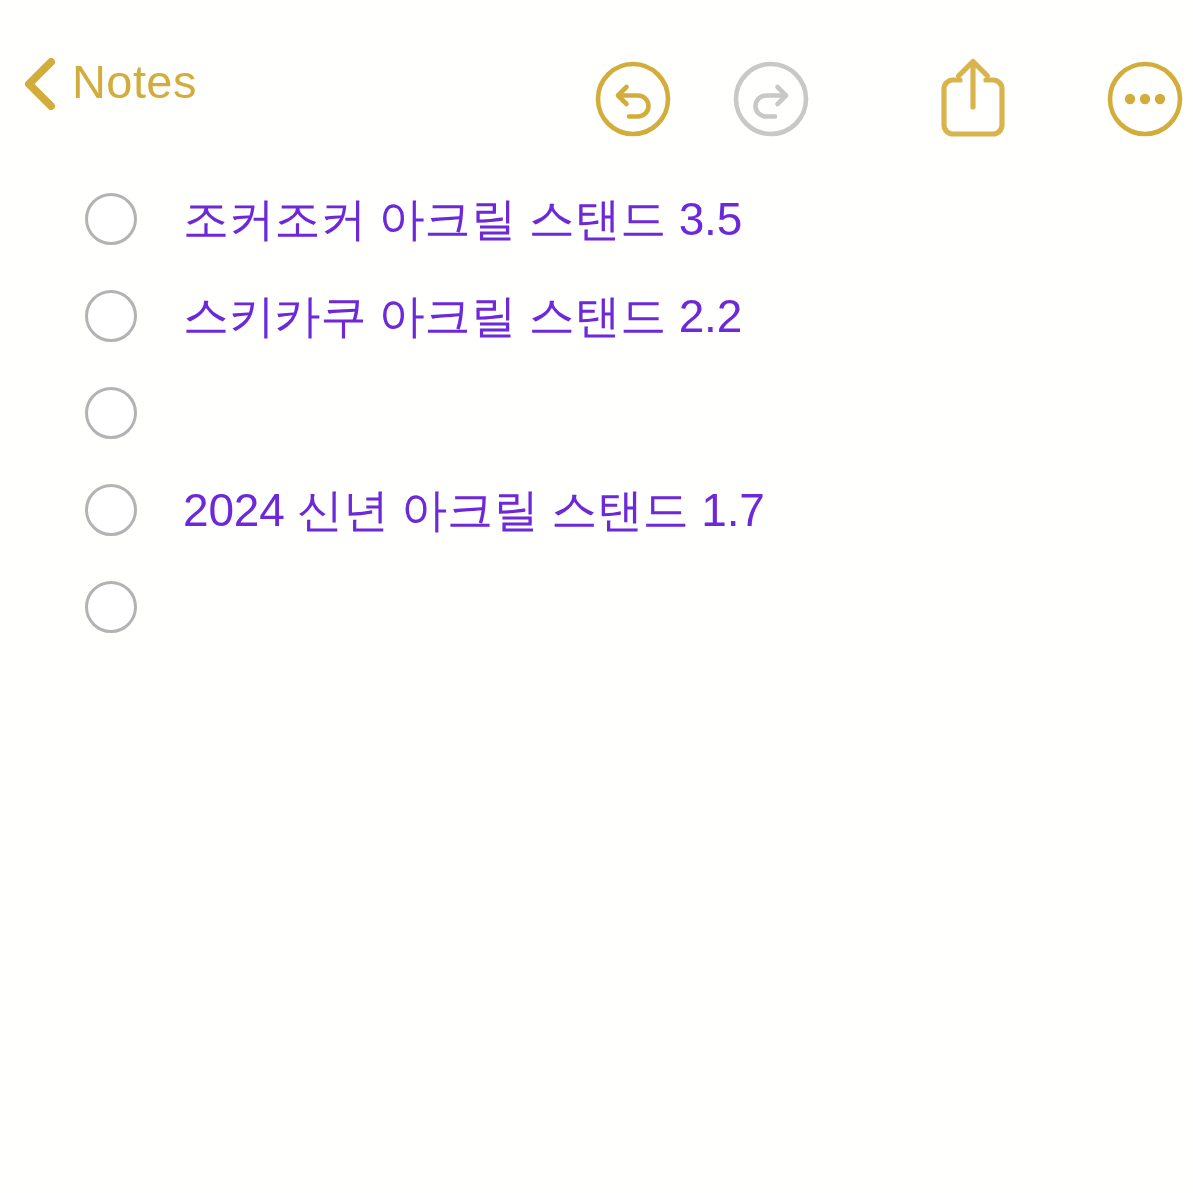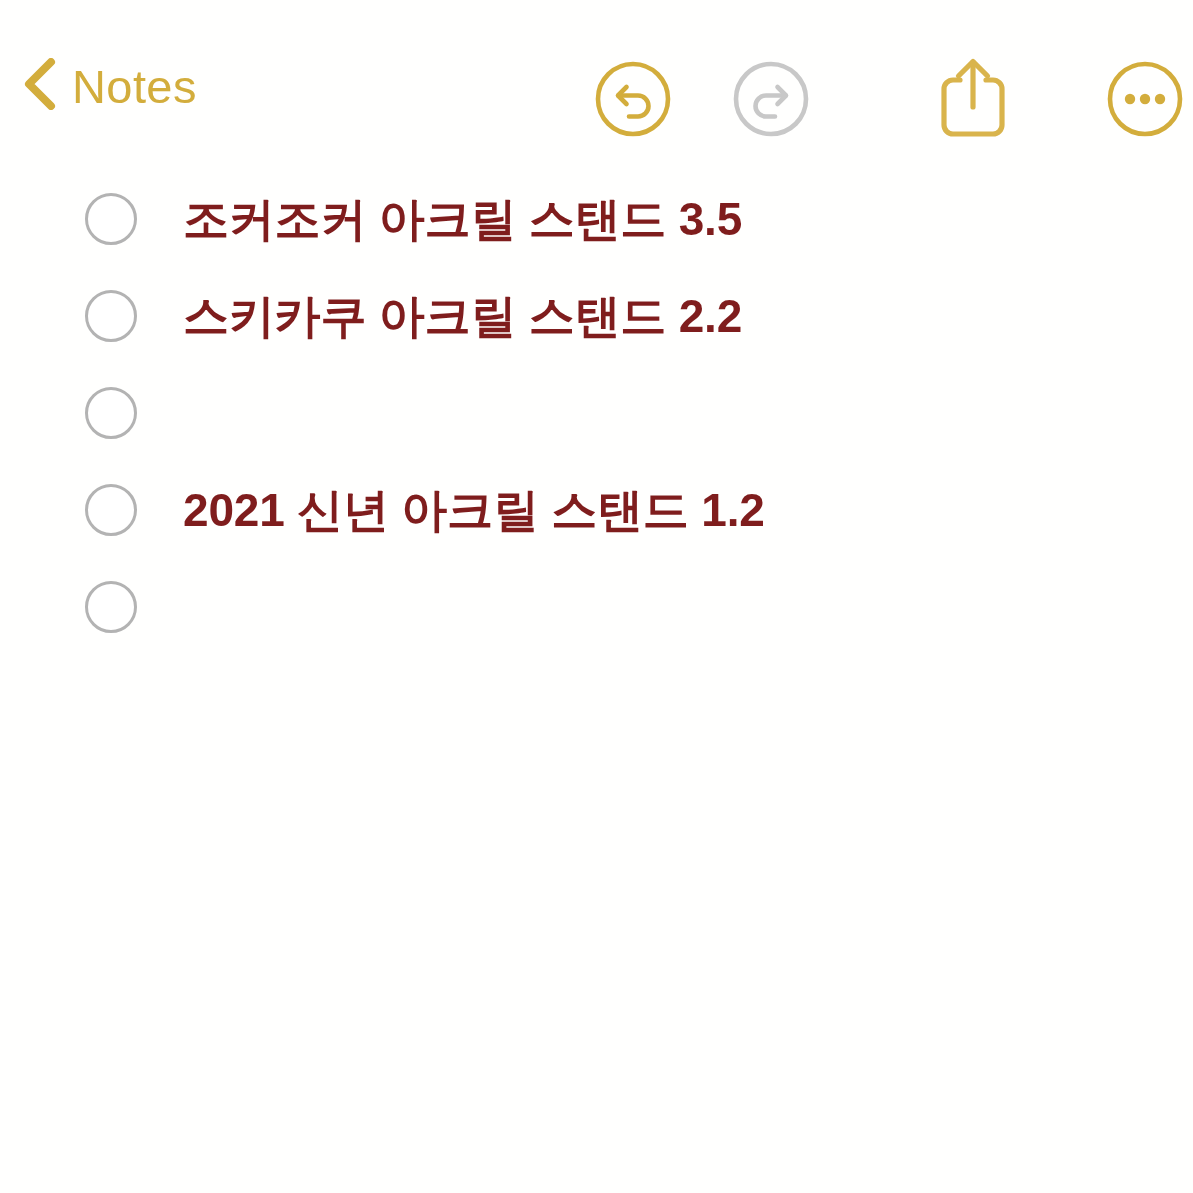--- a/index.html
+++ b/index.html
@@ -29,21 +29,21 @@
     left: 0;
     width: 1193px;
     height: 168px;
     display: flex;
     align-items: center;
     background: #fffffe;
   }
 
   .back-group {
     display: flex;
-    align-items: flex-end;
+    align-items: flex-start;
     margin-left: 22px;
     cursor: pointer;
     user-select: none;
   }
 
   .chevron-back {
     width: 34px;
     height: 52px;
     flex: 0 0 auto;
     display: block;
@@ -108,24 +108,24 @@
     border: 3px solid #b3b3b3;
     border-radius: 50%;
     background: #ffffff;
     box-sizing: border-box;
   }
 
   .row-text {
     margin-left: 46px;
     font-size: 46px;
     line-height: 1;
-    color: #7f1d1d;
+    color: #6d28d9;
     white-space: nowrap;
     letter-spacing: -0.2px;
-    font-weight: 700;
+    font-weight: 400;
   }
 </style>
 </head>
 <body>
 
 <div class="screen">
 
   <div class="navbar">
 
     <div class="back-group">
@@ -191,21 +191,21 @@
       <span class="checkbox"></span>
       <span class="row-text">스키카쿠 아크릴 스탠드 2.2</span>
     </div>
 
     <div class="check-row">
       <span class="checkbox"></span>
     </div>
 
     <div class="check-row">
       <span class="checkbox"></span>
-      <span class="row-text">2021 신년 아크릴 스탠드 1.2</span>
+      <span class="row-text">2024 신년 아크릴 스탠드 1.7</span>
     </div>
 
     <div class="check-row">
       <span class="checkbox"></span>
     </div>
 
   </div>
 
 </div>
 

